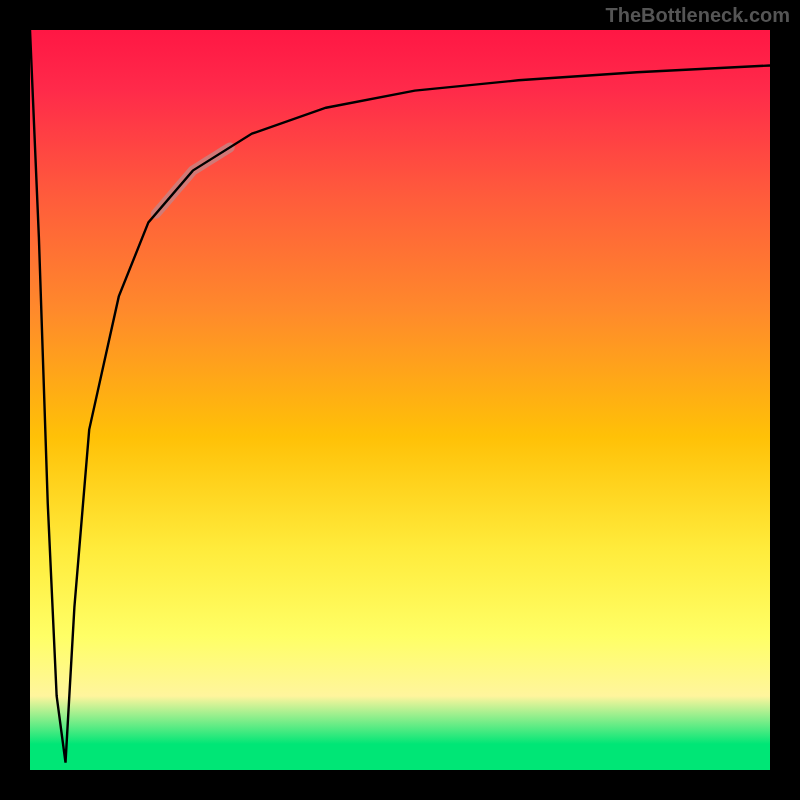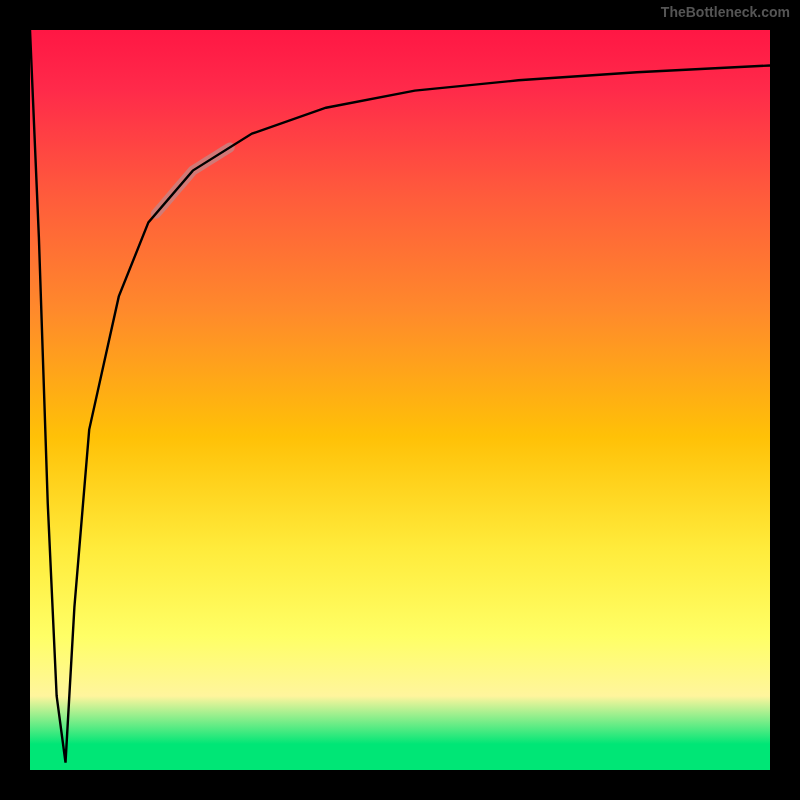--- a/index.html
+++ b/index.html
@@ -9,21 +9,21 @@
     background: #000;
     position: relative;
     font-family: Arial, Helvetica, sans-serif;
     overflow: hidden;
   }
   .watermark {
     position: absolute;
     top: 4px;
     right: 10px;
     color: #555;
-    font-size: 14px;
+    font-size: 20px;
     font-weight: bold;
     z-index: 5;
     margin-left: 8px;
   }
   .plot-wrap {
     position: absolute;
     left: 30px;
     top: 30px;
     width: 740px;
     height: 740px;

